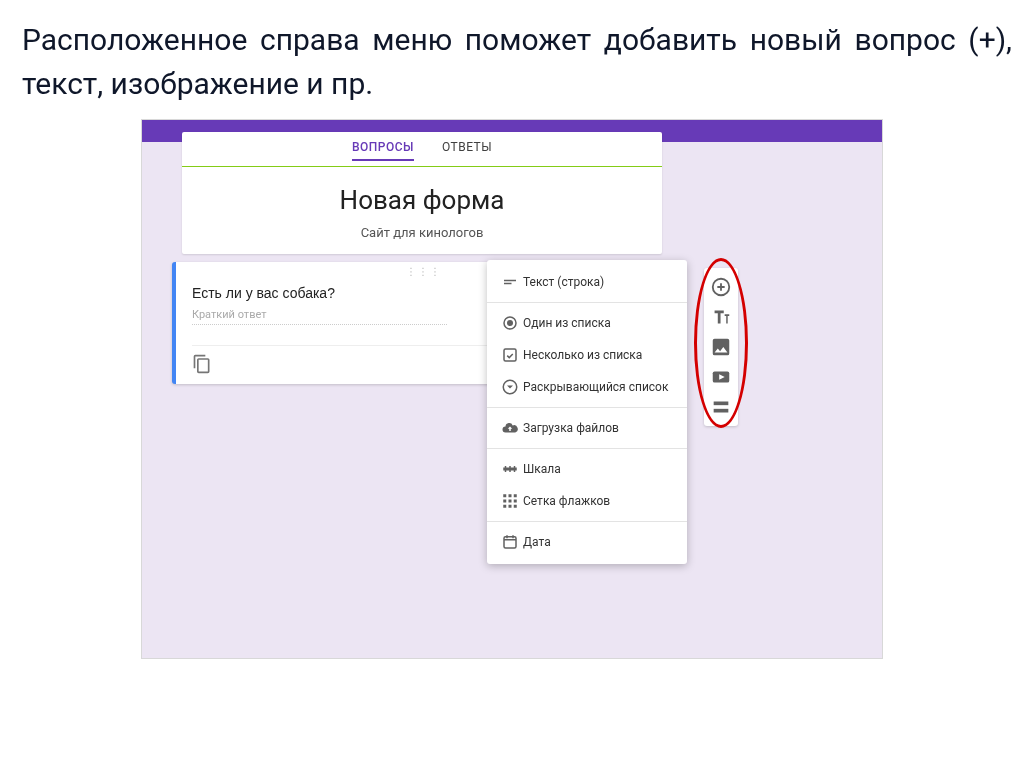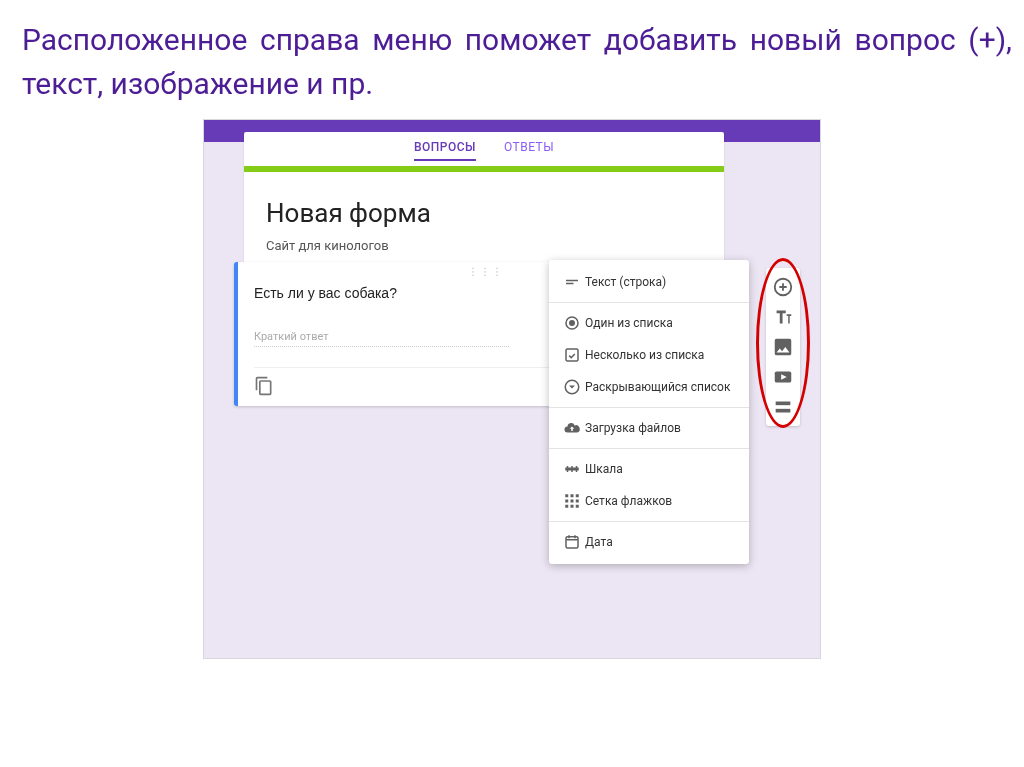--- a/index.html
+++ b/index.html
@@ -8,25 +8,25 @@
     background: #fff;
     width: 1024px;
     height: 767px;
     overflow: hidden;
   }
   .slide-caption {
     font-size: 30px;
     line-height: 1.45;
     padding: 18px 12px 6px 22px;
     text-align: justify;
-    color: #4c1d95;
+    color: #0f172a;
   }
   .screenshot {
     margin: 8px auto 0;
-    width: 618px;
+    width: 742px;
     height: 540px;
     background: #ece5f3;
     position: relative;
     border: 1px solid #d8d8d8;
   }
   .purple-bar {
     position: absolute;
     top: 0; left: 0; right: 0;
     height: 22px;
     background: #673ab7;
@@ -41,30 +41,31 @@
     border-radius: 2px;
   }
   .tabs {
     display: flex;
     justify-content: center;
     gap: 28px;
     padding: 8px 0 6px;
     font-size: 12px;
     letter-spacing: .5px;
   }
-  .tab { color: #8b5cf6; cursor: pointer; position: relative; padding-bottom: 6px; }
+  .tab { color: #404040; cursor: pointer; position: relative; padding-bottom: 6px; }
   .tab.active { color: #673ab7; font-weight: 500; }
   .tab.active::after {
     content: "";
     position: absolute; left: 0; right: 0; bottom: -1px;
     height: 2px; background: #673ab7;
   }
   .form-header {
-    padding: 26px 22px 14px;
-    border-top: 6px solid #84cc16;
+    padding: 18px 22px 14px;
+    border-top: 1px solid #84cc16;
+    text-align: center;
   }
   .form-title { font-size: 26px; color: #222; font-weight: 400; margin-bottom: 10px;}
   .form-desc { font-size: 13px; color: #555; }
   .question-card {
     position: absolute;
     top: 142px;
     left: 30px;
     width: 500px;
     background: #fff;
     box-shadow: 0 1px 3px rgba(0,0,0,.18);
@@ -92,21 +93,21 @@
     display: flex; align-items: center; justify-content: center;
     color: #757575; cursor: pointer;
   }
   .q-type-select {
     width: 140px; height: 30px;
     border: 1px solid #dadce0;
     border-radius: 3px;
     visibility: hidden;
   }
   .q-answer {
-    margin-top: 22px;
+    margin-top: 0;
     font-size: 11px;
     color: #aaa;
     border-bottom: 1px dotted #ccc;
     width: 55%;
     padding-bottom: 3px;
   }
   .q-footer {
     margin-top: 20px;
     border-top: 1px solid #eee;
     padding-top: 8px;

